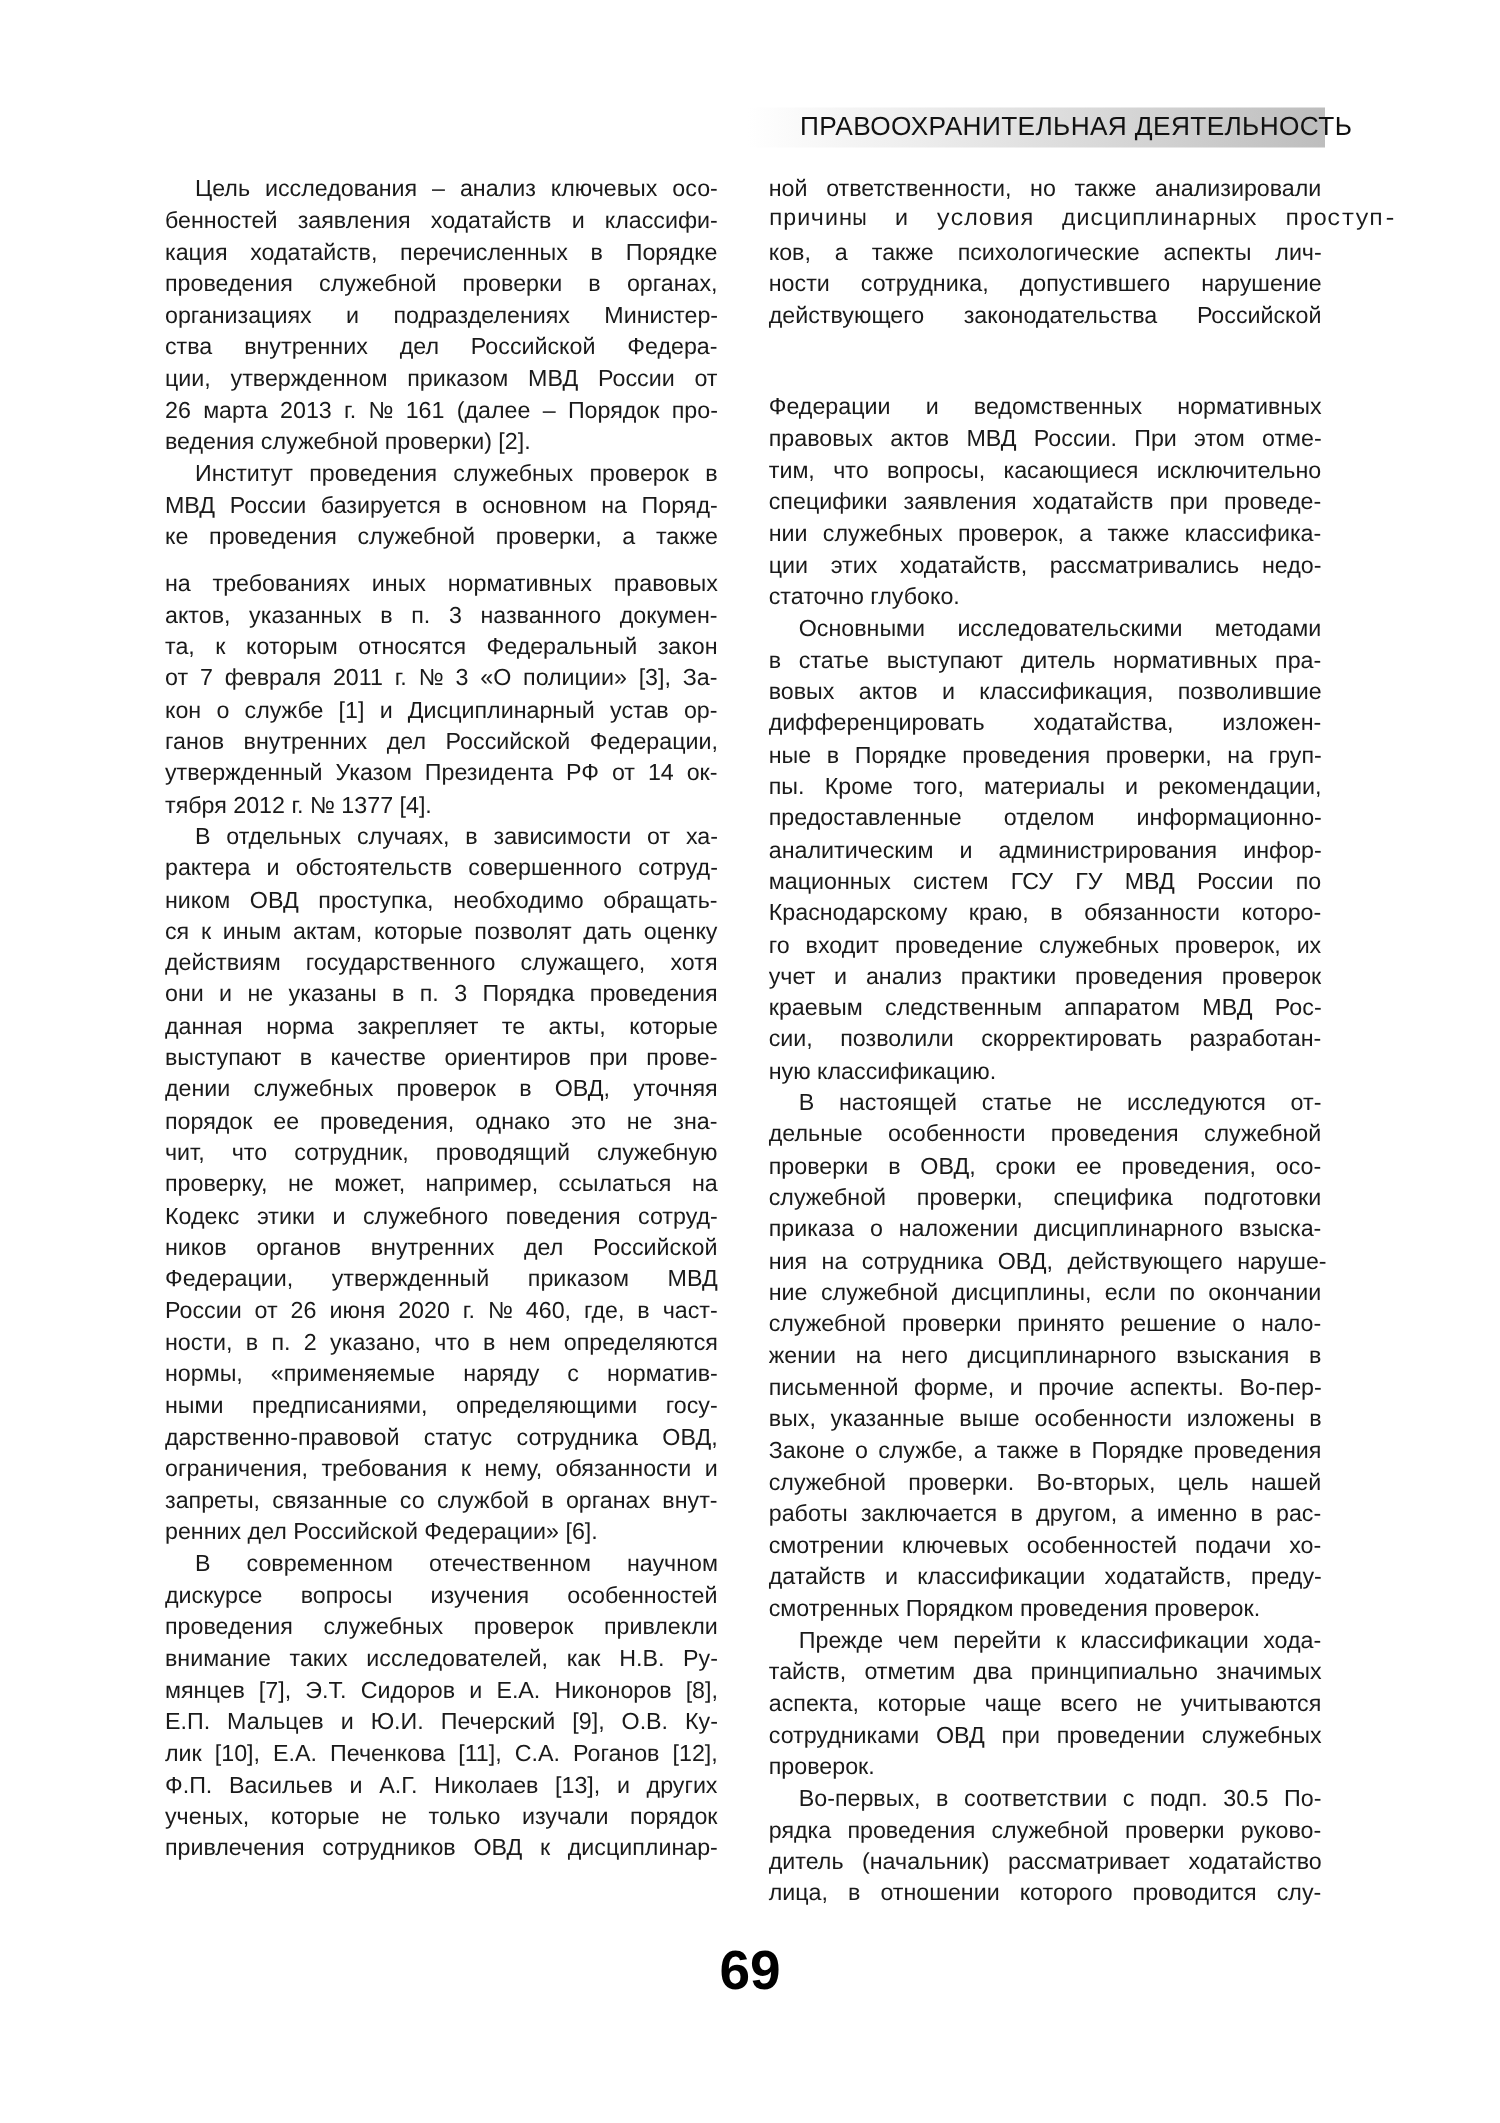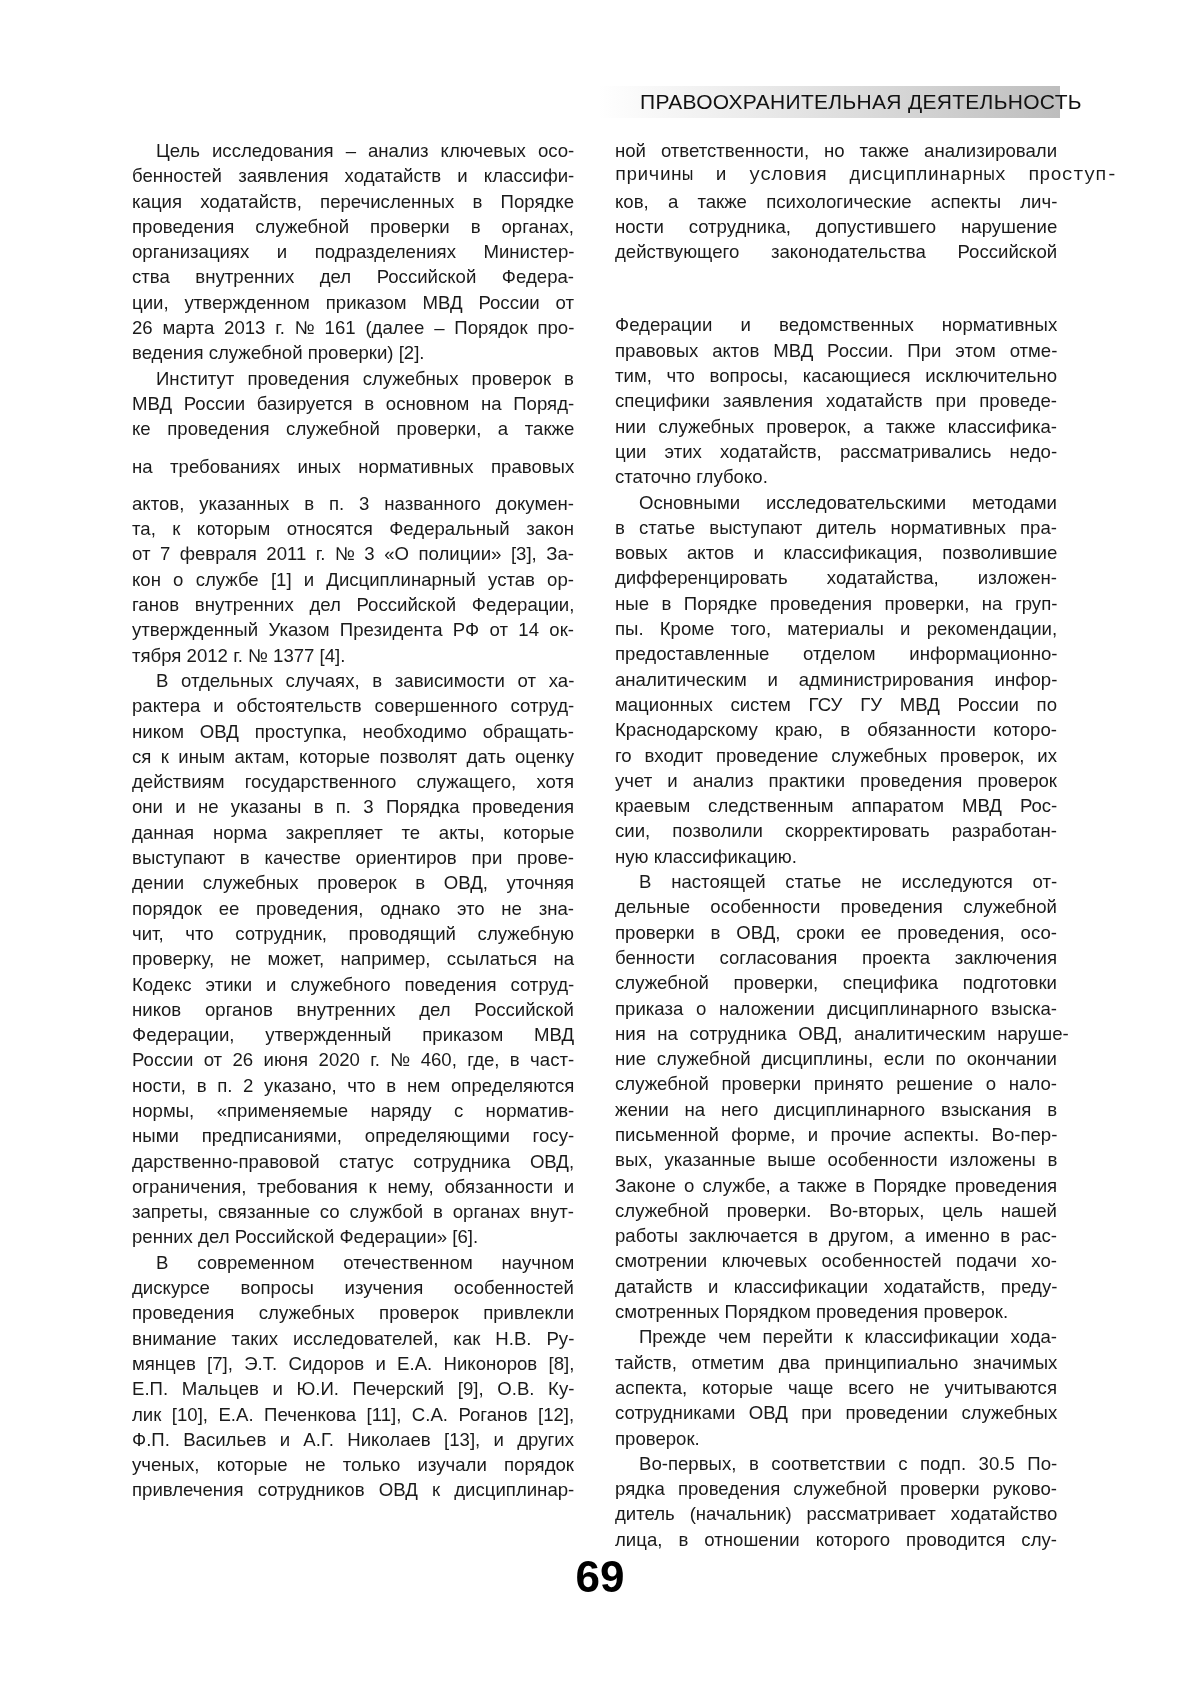--- a/index.html
+++ b/index.html
@@ -40,21 +40,21 @@
     <span class="line" style="white-space: nowrap; display: block; word-spacing: 15.75px;">проведения служебной проверки в органах,</span>
     <span class="line" style="white-space: nowrap; display: block; word-spacing: 22.3333px;">организациях и подразделениях Министер-</span>
     <span class="line" style="white-space: nowrap; display: block; word-spacing: 20.25px;">ства внутренних дел Российской Федера-</span>
     <span class="line" style="white-space: nowrap; display: block; word-spacing: 10.6px;">ции, утвержденном приказом МВД России от</span>
     <span class="line" style="white-space: nowrap; display: block; word-spacing: 4.66667px;">26 марта 2013 г. № 161 (далее – Порядок про-</span>
     <span class="line last">ведения служебной проверки) [2].</span>
     <span class="line indent" style="white-space: nowrap; display: block; word-spacing: 7.75px;">Институт проведения служебных проверок в</span>
     <span class="line" style="white-space: nowrap; display: block; word-spacing: 6.5px;">МВД России базируется в основном на Поряд-</span>
     <span class="line" style="white-space: nowrap; display: block; word-spacing: 11.4px;">ке проведения служебной проверки, а также</span>
     <span class="line" style="white-space: nowrap; display: block; word-spacing: 12.25px; margin-top: 12px;">на требованиях иных нормативных правовых</span>
-    <span class="line" style="white-space: nowrap; display: block; word-spacing: 9.66667px; margin-top: 12px;">актов, указанных в п. 3 названного докумен-</span>
+    <span class="line" style="white-space: nowrap; display: block; word-spacing: 9.66667px;">актов, указанных в п. 3 названного докумен-</span>
     <span class="line" style="white-space: nowrap; display: block; word-spacing: 11.2px;">та, к которым относятся Федеральный закон</span>
     <span class="line" style="white-space: nowrap; display: block; word-spacing: 4.3px;">от 7 февраля 2011 г. № 3 «О полиции» [3], За-</span>
     <span class="line" style="white-space: nowrap; display: block; word-spacing: 7px;">кон о службе [1] и Дисциплинарный устав ор-</span>
     <span class="line" style="white-space: nowrap; display: block; word-spacing: 10.5px;">ганов внутренних дел Российской Федерации,</span>
     <span class="line" style="white-space: nowrap; display: block; word-spacing: 5.16667px;">утвержденный Указом Президента РФ от 14 ок-</span>
     <span class="line last">тября 2012 г. № 1377 [4].</span>
     <span class="line indent" style="white-space: nowrap; display: block; word-spacing: 7.5px;">В отдельных случаях, в зависимости от ха-</span>
     <span class="line" style="white-space: nowrap; display: block; word-spacing: 7.75px;">рактера и обстоятельств совершенного сотруд-</span>
     <span class="line" style="white-space: nowrap; display: block; word-spacing: 10.5px;">ником ОВД проступка, необходимо обращать-</span>
     <span class="line" style="white-space: nowrap; display: block; word-spacing: 4.14286px;">ся к иным актам, которые позволят дать оценку</span>
@@ -112,24 +112,23 @@
     <span class="line" style="white-space: nowrap; display: block; word-spacing: 12.5px;">мационных систем ГСУ ГУ МВД России по</span>
     <span class="line" style="white-space: nowrap; display: block; word-spacing: 12px;">Краснодарскому краю, в обязанности которо-</span>
     <span class="line" style="white-space: nowrap; display: block; word-spacing: 7.6px;">го входит проведение служебных проверок, их</span>
     <span class="line" style="white-space: nowrap; display: block; word-spacing: 9.8px;">учет и анализ практики проведения проверок</span>
     <span class="line" style="white-space: nowrap; display: block; word-spacing: 12.75px;">краевым следственным аппаратом МВД Рос-</span>
     <span class="line" style="white-space: nowrap; display: block; word-spacing: 16.6667px;">сии, позволили скорректировать разработан-</span>
     <span class="line last">ную классификацию.</span>
     <span class="line indent" style="white-space: nowrap; display: block; word-spacing: 14.6px;">В настоящей статье не исследуются от-</span>
     <span class="line" style="white-space: nowrap; display: block; word-spacing: 15px;">дельные особенности проведения служебной</span>
     <span class="line" style="white-space: nowrap; display: block; word-spacing: 10.6667px;">проверки в ОВД, сроки ее проведения, осо-</span>
-    <span class="line" style="white-space: nowrap; display: block; word-spacing: 19.3333px;">бенности согласования проекта заключения</span>
     <span class="line" style="white-space: nowrap; display: block; word-spacing: 19.3333px;">служебной проверки, специфика подготовки</span>
     <span class="line" style="white-space: nowrap; display: block; word-spacing: 7.5px;">приказа о наложении дисциплинарного взыска-</span>
-    <span class="line" style="white-space: nowrap; display: block; word-spacing: 6.4px;">ния на сотрудника ОВД, аналитическим наруше-</span>
+    <span class="line" style="white-space: nowrap; display: block; word-spacing: 6.4px;">ния на сотрудника ОВД, действующего наруше-</span>
     <span class="line" style="white-space: nowrap; display: block; word-spacing: 5.6px;">ние служебной дисциплины, если по окончании</span>
     <span class="line" style="white-space: nowrap; display: block; word-spacing: 7.4px;">служебной проверки принято решение о нало-</span>
     <span class="line" style="white-space: nowrap; display: block; word-spacing: 10.6px;">жении на него дисциплинарного взыскания в</span>
     <span class="line" style="white-space: nowrap; display: block; word-spacing: 7.2px;">письменной форме, и прочие аспекты. Во-пер-</span>
     <span class="line" style="white-space: nowrap; display: block; word-spacing: 6.6px;">вых, указанные выше особенности изложены в</span>
     <span class="line" style="white-space: nowrap; display: block; word-spacing: 3px;">Законе о службе, а также в Порядке проведения</span>
     <span class="line" style="white-space: nowrap; display: block; word-spacing: 12.5px;">служебной проверки. Во-вторых, цель нашей</span>
     <span class="line" style="white-space: nowrap; display: block; word-spacing: 5.42857px;">работы заключается в другом, а именно в рас-</span>
     <span class="line" style="white-space: nowrap; display: block; word-spacing: 9.25px;">смотрении ключевых особенностей подачи хо-</span>
     <span class="line" style="white-space: nowrap; display: block; word-spacing: 10.25px;">датайств и классификации ходатайств, преду-</span>

